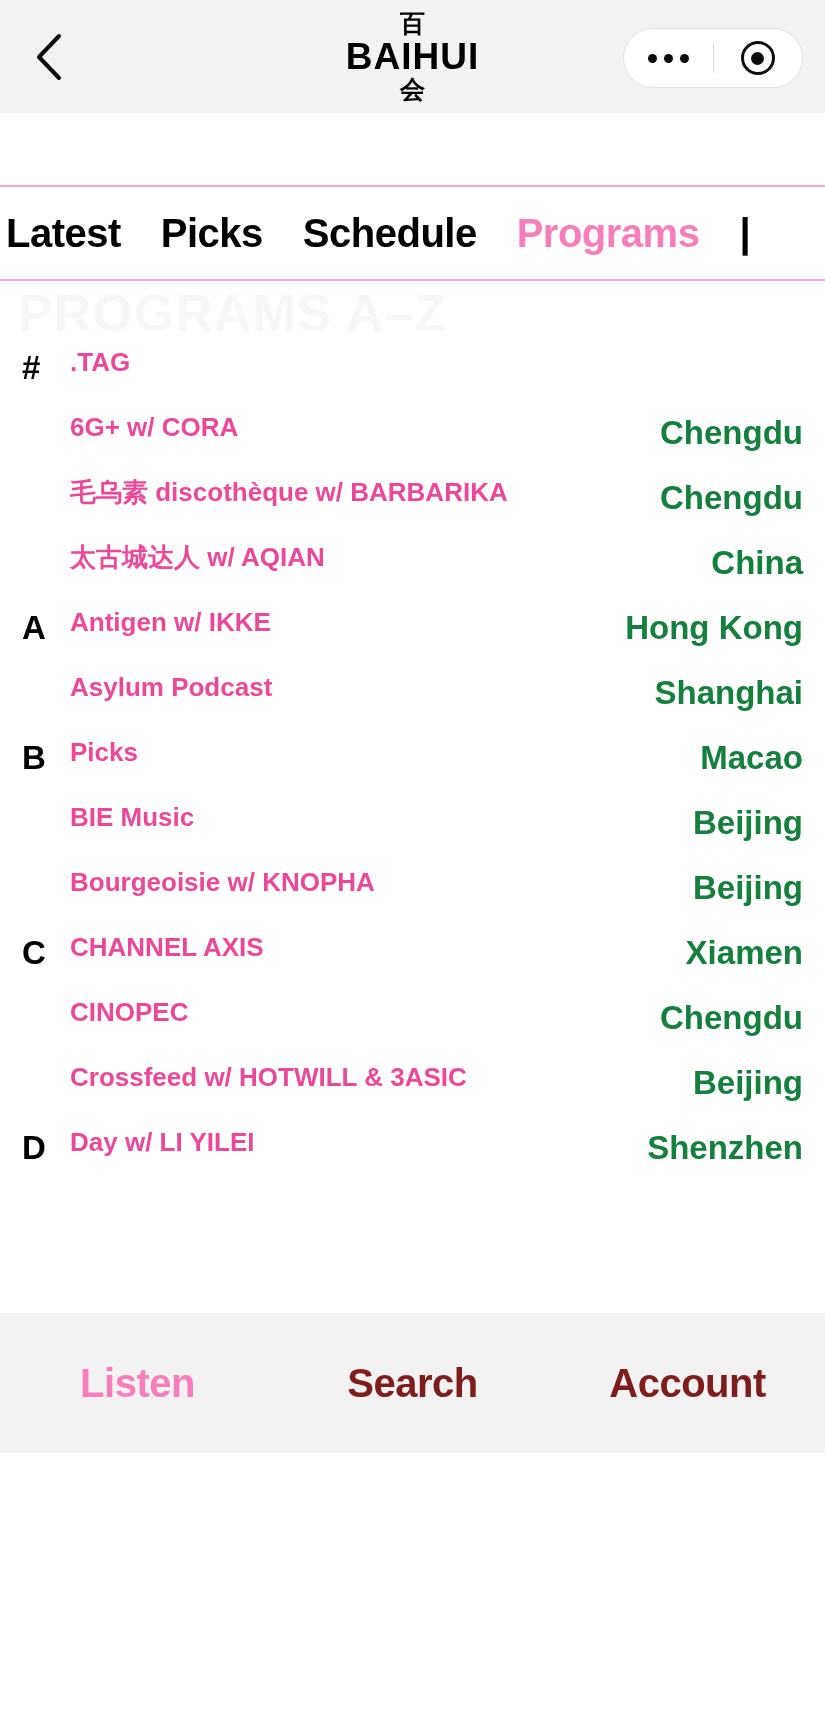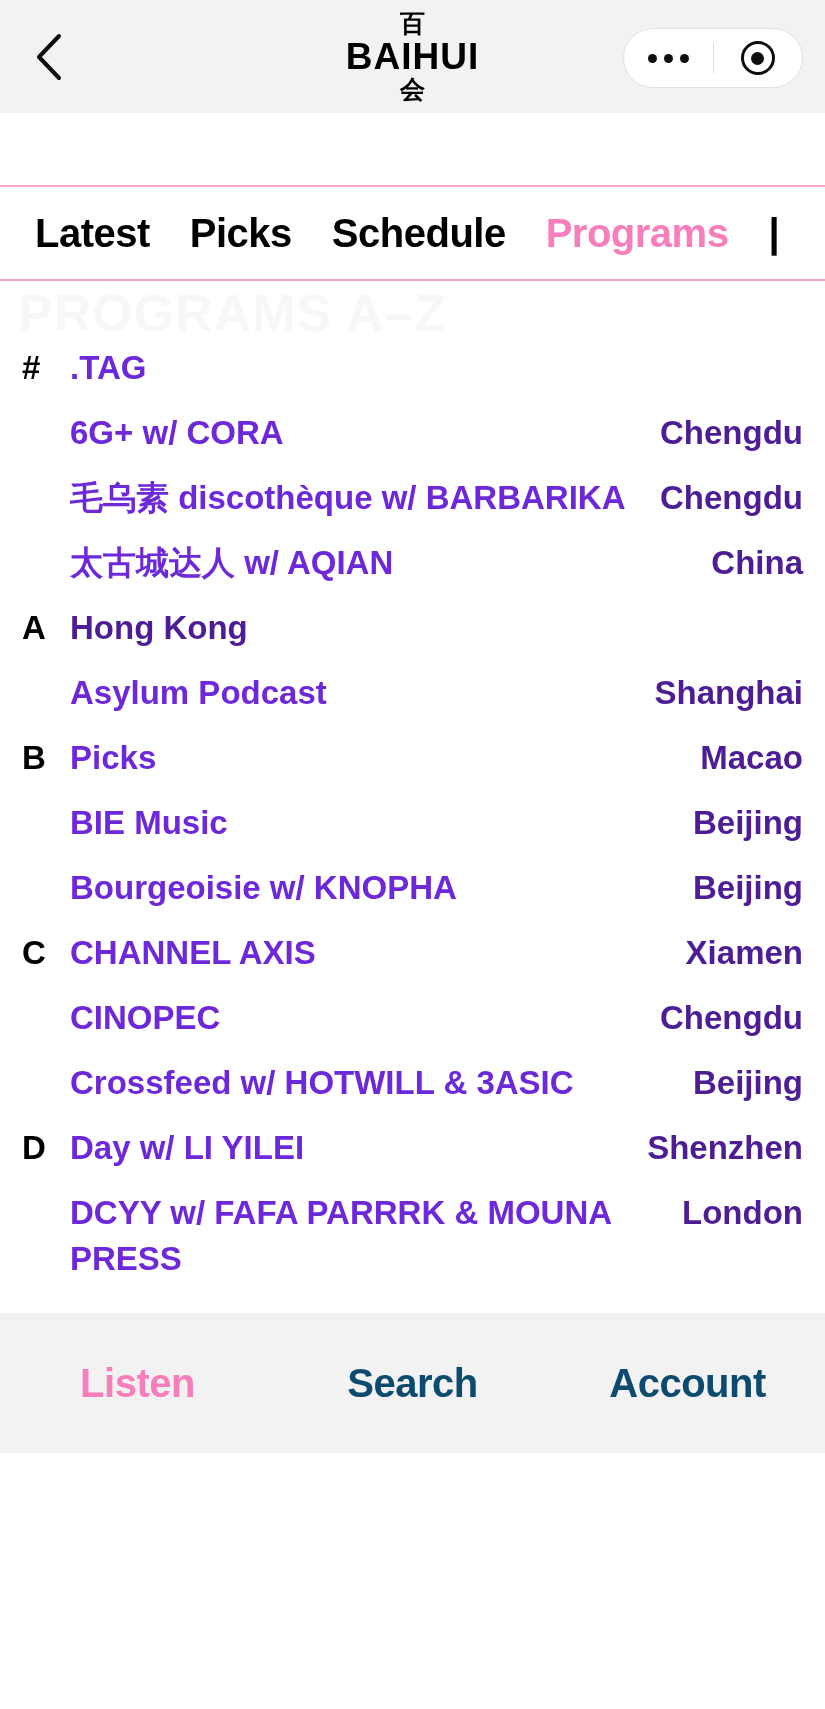--- a/index.html
+++ b/index.html
@@ -104,21 +104,21 @@
     border-bottom: 2px solid #f5a6cd;
     background: #fff;
     height: 96px;
     overflow: hidden;
     position: relative;
   }
   .tabs {
     display: flex;
     align-items: center;
     height: 100%;
-    padding-left: 35px;
+    padding-left: 6px;
     gap: 40px;
     white-space: nowrap;
   }
   .tab {
     font-size: 40px;
     font-weight: 700;
     color: #000;
     letter-spacing: -0.5px;
     cursor: pointer;
     line-height: 1;
@@ -154,52 +154,52 @@
   .letter {
     width: 48px;
     flex: 0 0 48px;
     font-size: 33px;
     font-weight: 700;
     color: #000;
     line-height: 1.38;
   }
   .name {
     flex: 1 1 auto;
-    font-size: 33px;
-    font-weight: 700;
-    color: #6d28d9;
+    font-size: 26px;
+    font-weight: 700;
+    color: #ec4899;
     line-height: 1.38;
     padding-right: 16px;
     word-break: break-word;
   }
   .city {
     flex: 0 0 auto;
     font-size: 33px;
     font-weight: 700;
-    color: #4c1d95;
+    color: #15803d;
     line-height: 1.38;
     text-align: right;
     white-space: nowrap;
   }
 
   
   .tabbar {
     position: absolute;
     left: 0; right: 0; bottom: 0;
     height: 140px;
     background: #f2f2f2;
     display: flex;
     align-items: center;
   }
   .tabbar-item {
     flex: 1;
     text-align: center;
     font-size: 40px;
     font-weight: 700;
-    color: #0c4a6e;
+    color: #7f1d1d;
     cursor: pointer;
     letter-spacing: -0.5px;
   }
   .tabbar-item.active { color: #f87dbb; }
 </style>
 </head>
 <body>
 
 <div class="appbar">
   <div class="back-btn">
@@ -269,20 +269,21 @@
     </div>
 
     <div class="row">
       <div class="letter"></div>
       <div class="name">太古城达人 w/ AQIAN</div>
       <div class="city">China</div>
     </div>
 
     <div class="row">
       <div class="letter">A</div>
+      <div class="name">Antigen w/ IKKE</div>
       <div class="city">Hong Kong</div>
     </div>
 
     <div class="row">
       <div class="letter"></div>
       <div class="name">Asylum Podcast</div>
       <div class="city">Shanghai</div>
     </div>
 
     <div class="row">
@@ -320,25 +321,20 @@
       <div class="name">Crossfeed w/ HOTWILL &amp; 3ASIC</div>
       <div class="city">Beijing</div>
     </div>
 
     <div class="row">
       <div class="letter">D</div>
       <div class="name">Day w/ LI YILEI</div>
       <div class="city">Shenzhen</div>
     </div>
 
-    <div class="row">
-      <div class="letter"></div>
-      <div class="name">DCYY w/ FAFA PARRRK &amp; MOUNA PRESS</div>
-      <div class="city">London</div>
-    </div>
 
   </div>
 
   <div class="tabbar">
     <div class="tabbar-item active">Listen</div>
     <div class="tabbar-item">Search</div>
     <div class="tabbar-item">Account</div>
   </div>
 </div>
 

